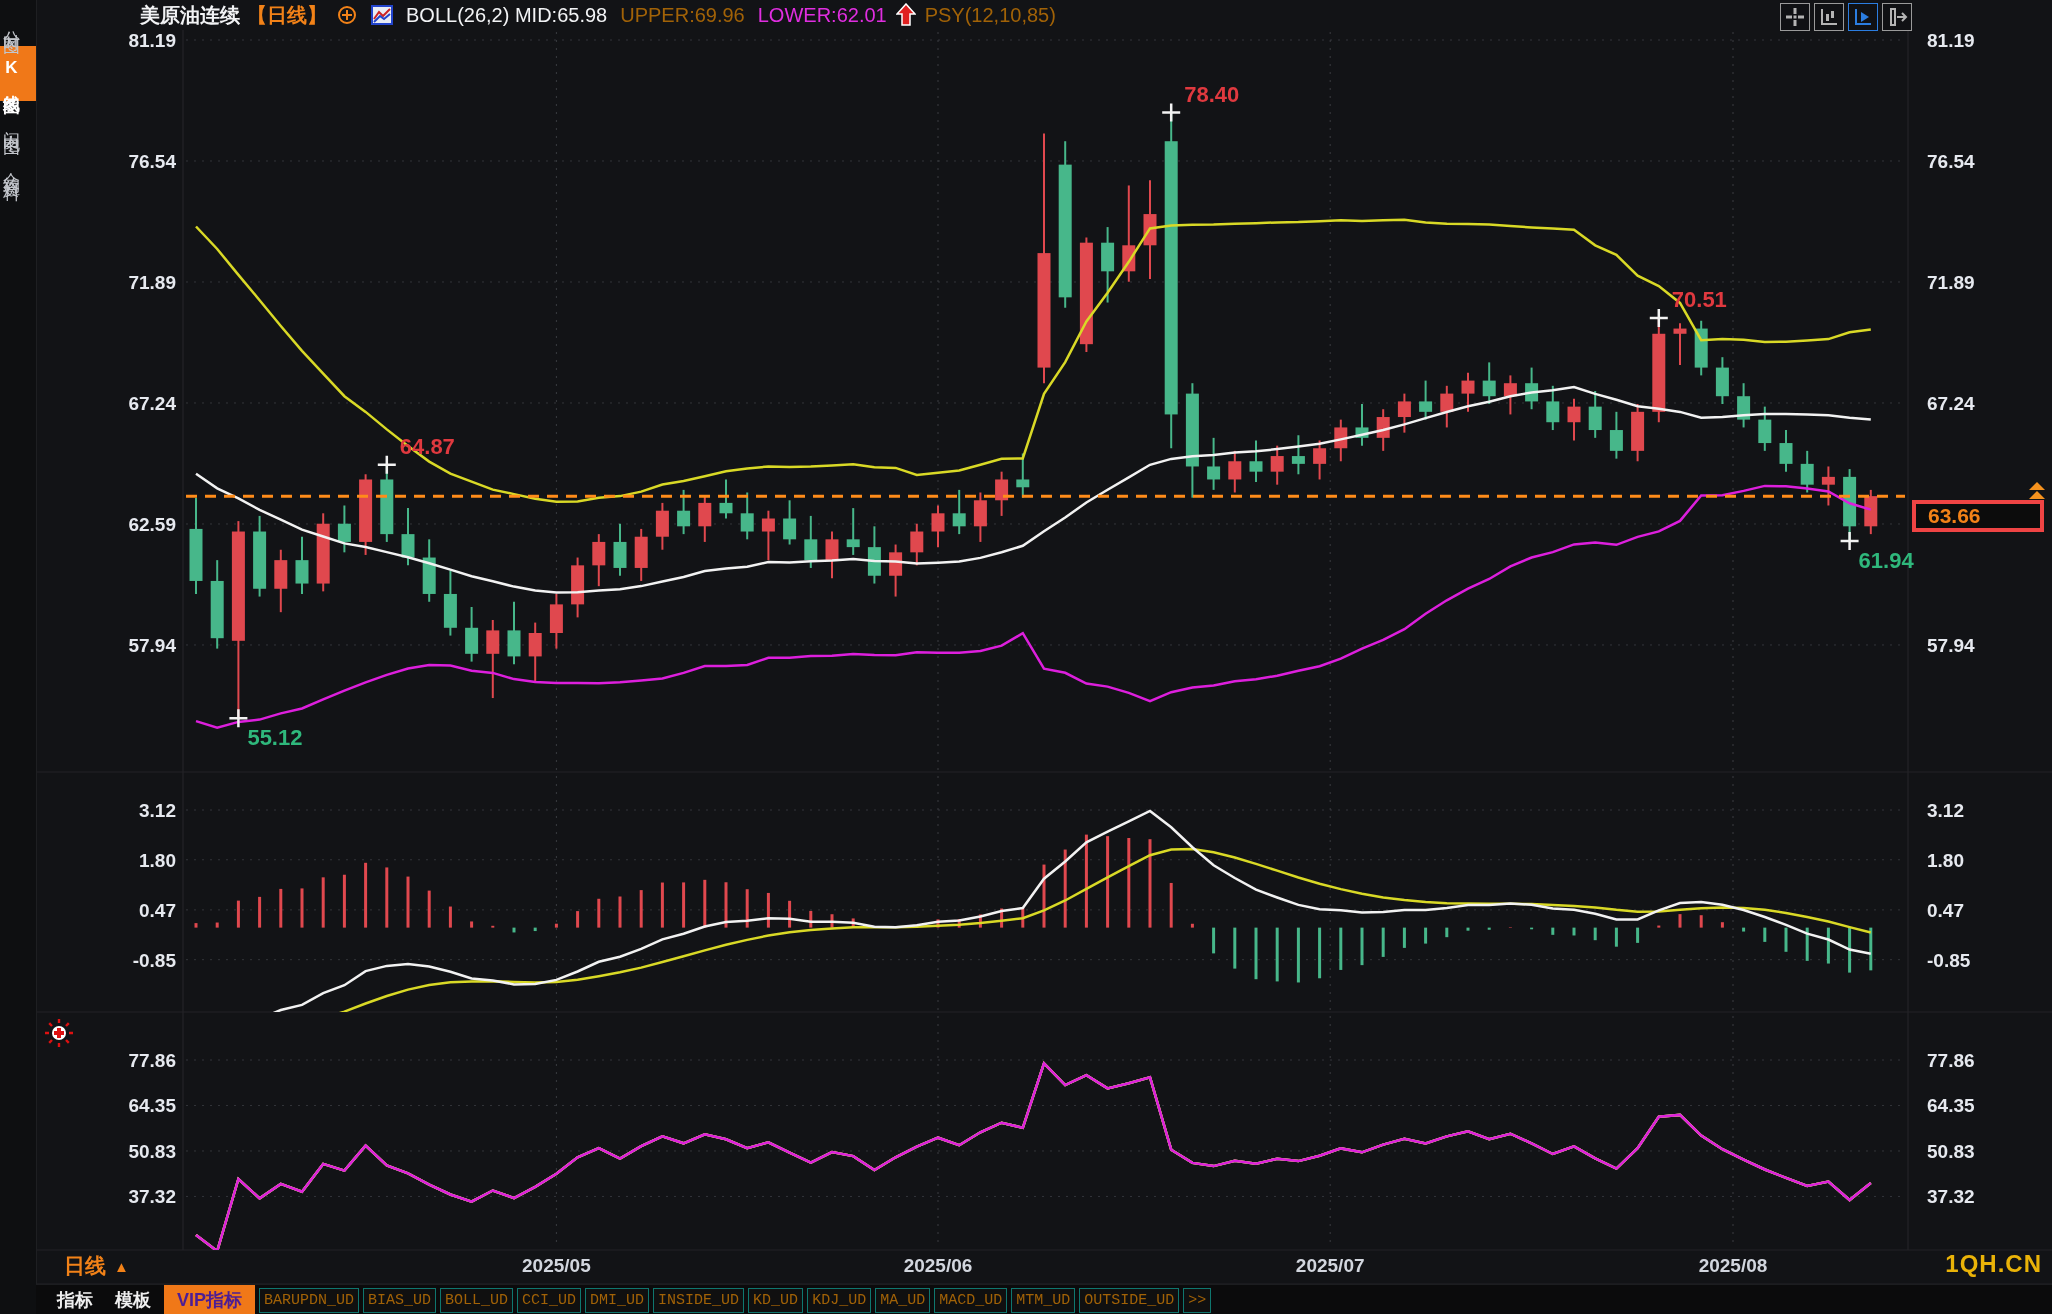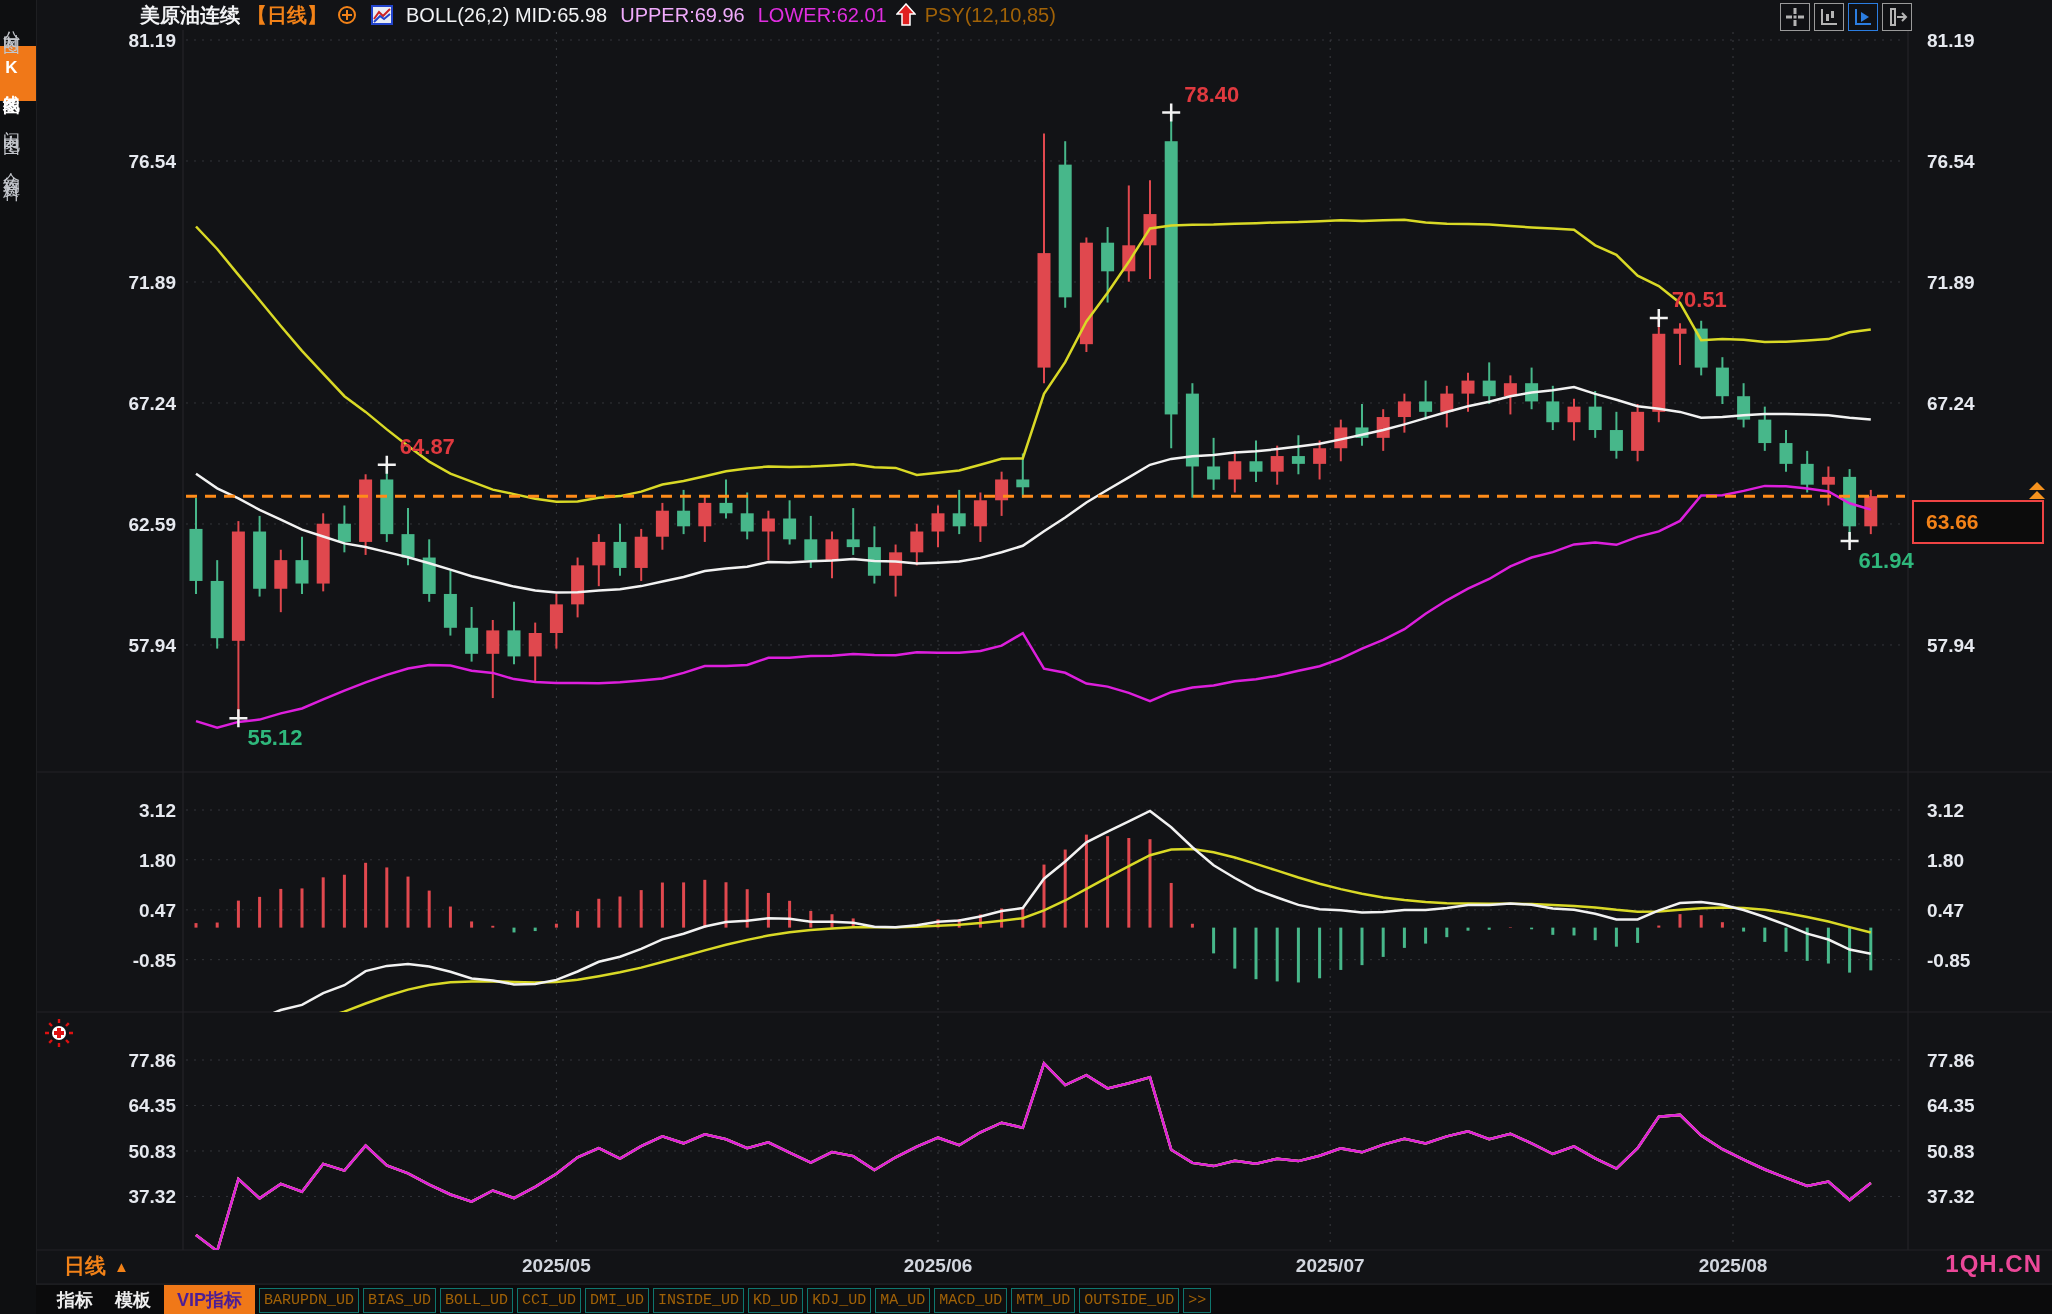--- a/index.html
+++ b/index.html
@@ -8,41 +8,41 @@
   
   #sidebar{position:absolute;left:0;top:0;width:36px;height:1314px;background:#0e0f11;
            border-right:1px solid #1e1f22;z-index:6;}
   .side-item{writing-mode:vertical-lr;text-orientation:upright;color:#c3c6cc;font-size:17px;
              letter-spacing:4px;padding:12px 0;margin:5px 0;width:36px;text-align:center;
              box-sizing:border-box;cursor:pointer;}
   .side-item.active{background:#f07818;color:#ffffff;font-weight:bold;}
   
   #hdr{position:absolute;left:140px;top:0;height:30px;display:flex;align-items:center;gap:13px;
        z-index:5;font-size:20px;}
-  .t-white{color:#f2f3f5;} .t-orange{color:#f28218;font-weight:bold;} .t-yellow{color:#f0abfc;}
+  .t-white{color:#f2f3f5;} .t-orange{color:#f28218;font-weight:bold;} .t-yellow{color:#a16207;}
   .t-magenta{color:#e02ee0;} .t-blue{color:#a16207;}
   #hdr-tools{position:absolute;right:140px;top:3px;display:flex;gap:4px;z-index:5;}
   .tool-btn{width:28px;height:26px;border:1px solid #9a9a9a;background:#101114;display:flex;
             align-items:center;justify-content:center;cursor:pointer;}
   .tool-btn.active{border-color:#2b7de0;}
   
   .pane-labels{position:absolute;left:186px;display:flex;gap:16px;font-size:20px;z-index:4;}
   
-  #lastbox{position:absolute;left:1912px;top:500px;width:132px;height:44px;border:2px solid #ef4444;
+  #lastbox{position:absolute;left:1912px;top:500px;width:132px;height:32px;border:4px solid #ef4444;
            background:#0c0c0c;box-sizing:border-box;display:flex;align-items:center;z-index:5;}
   #lastbox span{color:#f28218;font-size:21px;font-weight:bold;padding-left:12px;}
   .up2{position:absolute;left:2026px;top:482px;width:22px;height:20px;z-index:6;}
   .up2 i{position:absolute;left:3px;width:0;height:0;border-left:8px solid transparent;
          border-right:8px solid transparent;border-bottom:8px solid #f5921e;}
   .up2 i:first-child{top:0;} .up2 i:last-child{top:9px;}
   
   #period-sel{position:absolute;left:64px;top:1252px;color:#f28218;font-size:21px;font-weight:bold;
               z-index:5;cursor:pointer;display:flex;align-items:center;gap:8px;}
   #period-sel .tri{font-size:15px;}
-  #watermark{position:absolute;right:10px;top:1250px;color:#ec4899;font-size:24px;font-weight:bold;
+  #watermark{position:absolute;right:10px;top:1250px;color:#eab308;font-size:24px;font-weight:bold;
              z-index:5;letter-spacing:1px;}
   
   #tabs{position:absolute;left:36px;right:0;top:1284px;height:30px;background:#0b0b0c;display:flex;
         align-items:center;gap:4px;padding-left:12px;z-index:6;border-top:1px solid #1c1d20;}
   .tab{cursor:pointer;white-space:nowrap;}
   .tab.plain{color:#f0f0f0;font-size:18px;font-weight:bold;padding:2px 9px;}
   .tab.active{background:#f07818;color:#4c1d95;font-size:18px;font-weight:bold;padding:3px 13px;}
   .tab.boxed{font-family:"Liberation Mono",monospace;font-size:15px;color:#a16207;
              border:1px solid #0f766e;background:#101010;padding:3px 4px;}
   #live{position:absolute;left:44px;top:1018px;z-index:5;}

